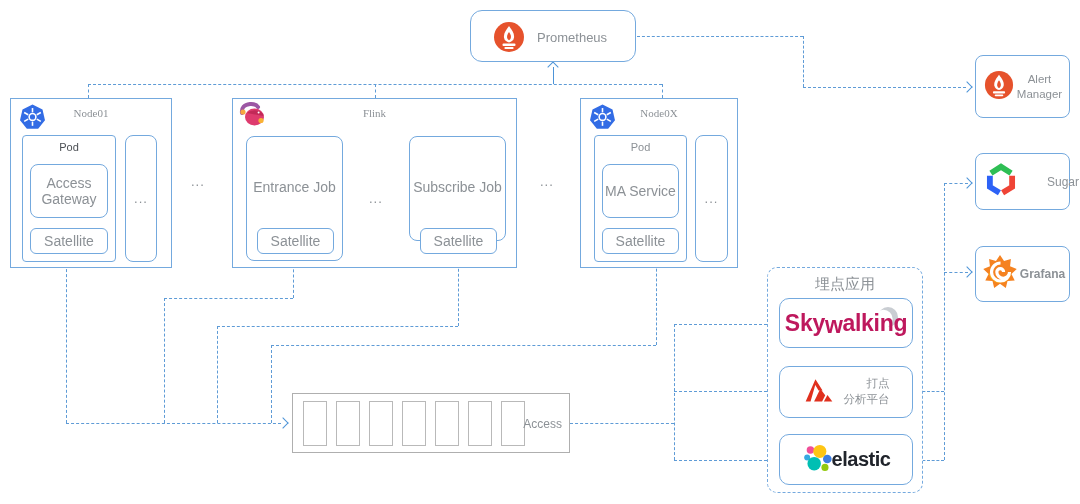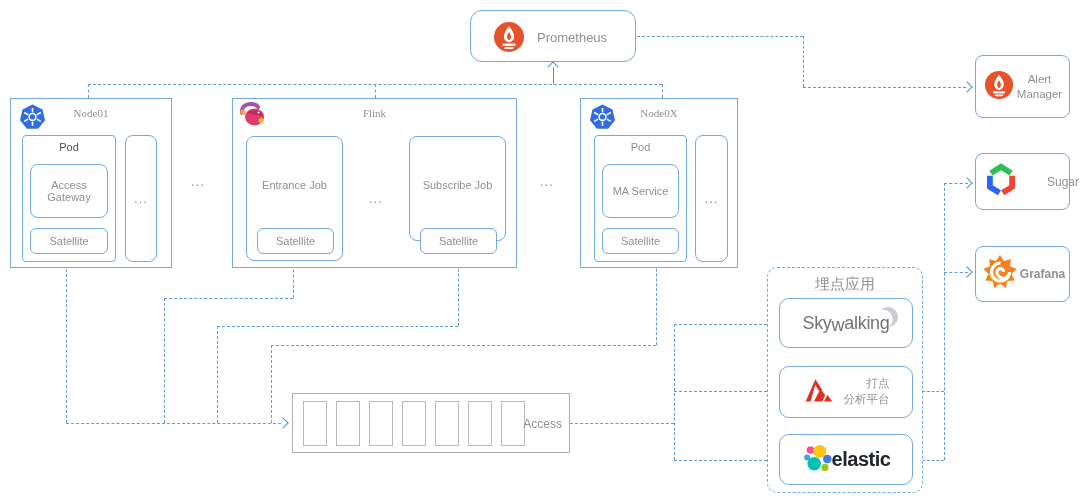--- a/index.html
+++ b/index.html
@@ -5,36 +5,36 @@
   html,body{margin:0;padding:0;background:#fff;}
   #canvas{position:relative;width:1080px;height:504px;background:#fff;overflow:hidden;
           font-family:"Liberation Sans",sans-serif;}
   .abs{position:absolute;}
   
   .bbox{position:absolute;border:1px solid #74A9DE;background:#fff;box-sizing:border-box;}
   .gbox{position:absolute;border:1px solid #AFAFAF;background:#fff;box-sizing:border-box;}
   .rounded8{border-radius:8px;} .rounded6{border-radius:6px;} .rounded10{border-radius:10px;} .rounded12{border-radius:12px;}
   .dashedbox{border-style:dashed;}
   .gray{color:#8C9196;}
-  .t11{font-size:11px;} .t12{font-size:12px;} .t13{font-size:13px;}
+  .t11{font-size:14px;} .t12{font-size:12px;} .t13{font-size:13px;}
   .ctr{display:flex;align-items:center;justify-content:center;text-align:center;}
   .node-title{position:absolute;top:8px;left:0;right:0;text-align:center;font-size:11px;color:#8C9196;font-family:Liberation Serif, serif;}
   
   .ln{position:absolute;}
   .h{border-top:1px dashed #5E9BD6;}
   .v{border-left:1px dashed #5E9BD6;}
   .vs{border-left:1.4px solid #4D94D8;}
   .arr{position:absolute;width:7px;height:7px;border-top:1.6px solid #4D94D8;border-right:1.6px solid #4D94D8;}
   .arr.r{transform:rotate(45deg);} .arr.u{transform:rotate(-45deg);}
   .dots{color:#8C9196;font-size:13px;letter-spacing:1px;}
   
   .kafka-parts{position:absolute;left:10px;top:7px;display:flex;gap:9px;}
   .kafka-part{width:24px;height:45px;border:1px solid #B9B9B9;background:#fff;box-sizing:border-box;}
   
-  .sky-text{position:relative;z-index:1;font-size:18px;font-weight:400;color:#737373;letter-spacing:-0.3px;}
+  .sky-text{position:relative;z-index:1;font-size:23px;font-weight:700;color:#be185d;letter-spacing:-0.3px;}
   .sky-w{display:inline-block;transform:translateY(2px);}
   .crescent{position:absolute;right:13px;top:7px;z-index:0;}
   .elastic-word{font-size:20px;font-weight:600;color:#20242B;letter-spacing:-0.5px;}
   .dd-text{font-size:11.5px;color:#8C9196;line-height:1.35;text-align:right;}
 </style>
 </head>
 <body>
 
 <div id="canvas">
 

